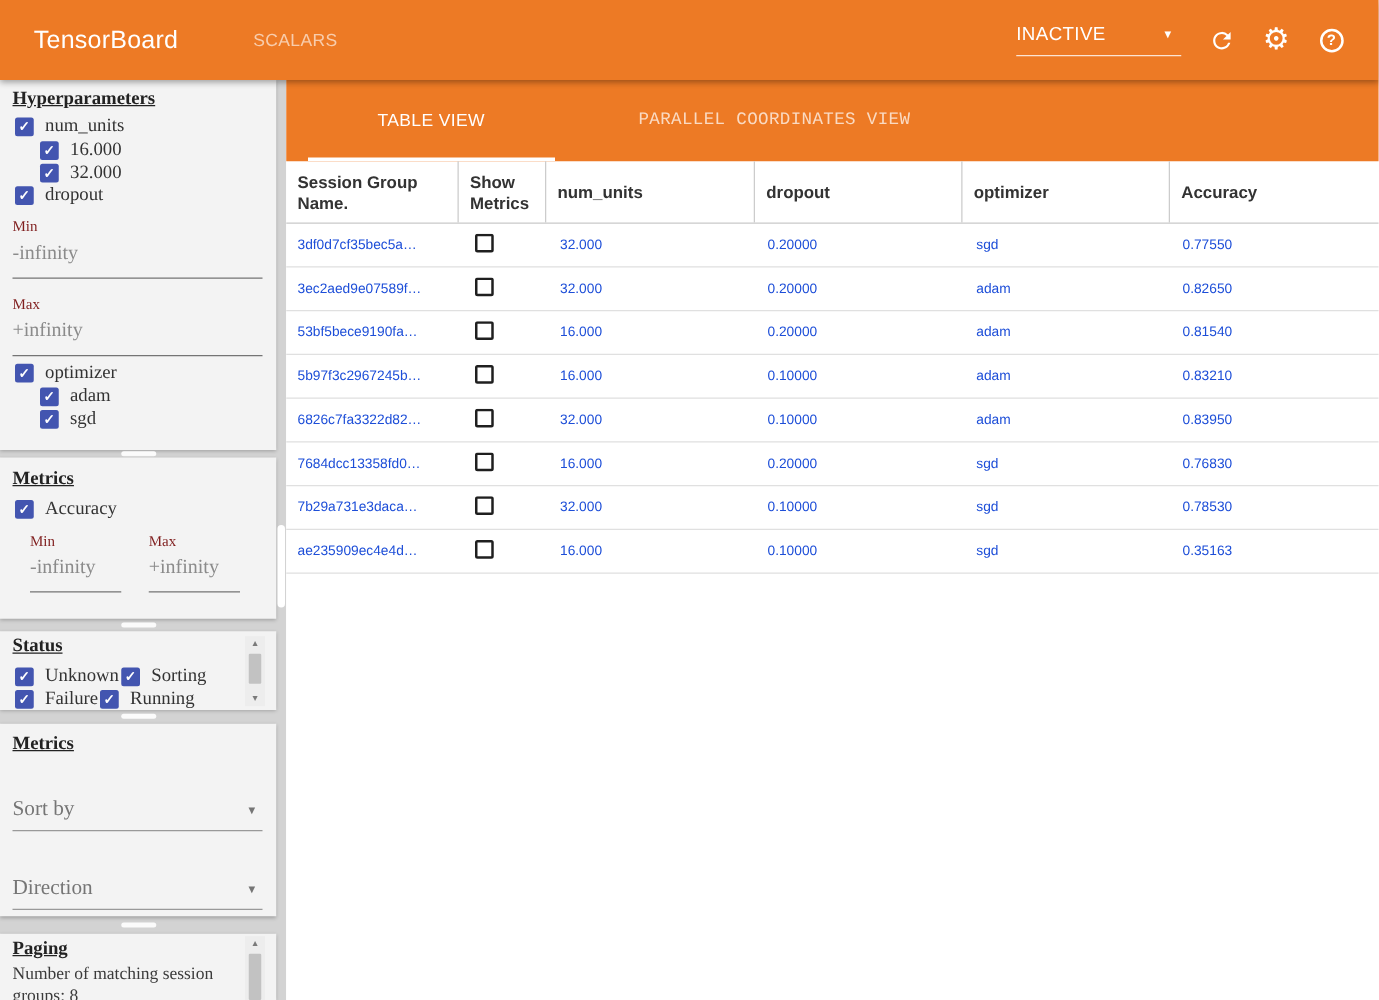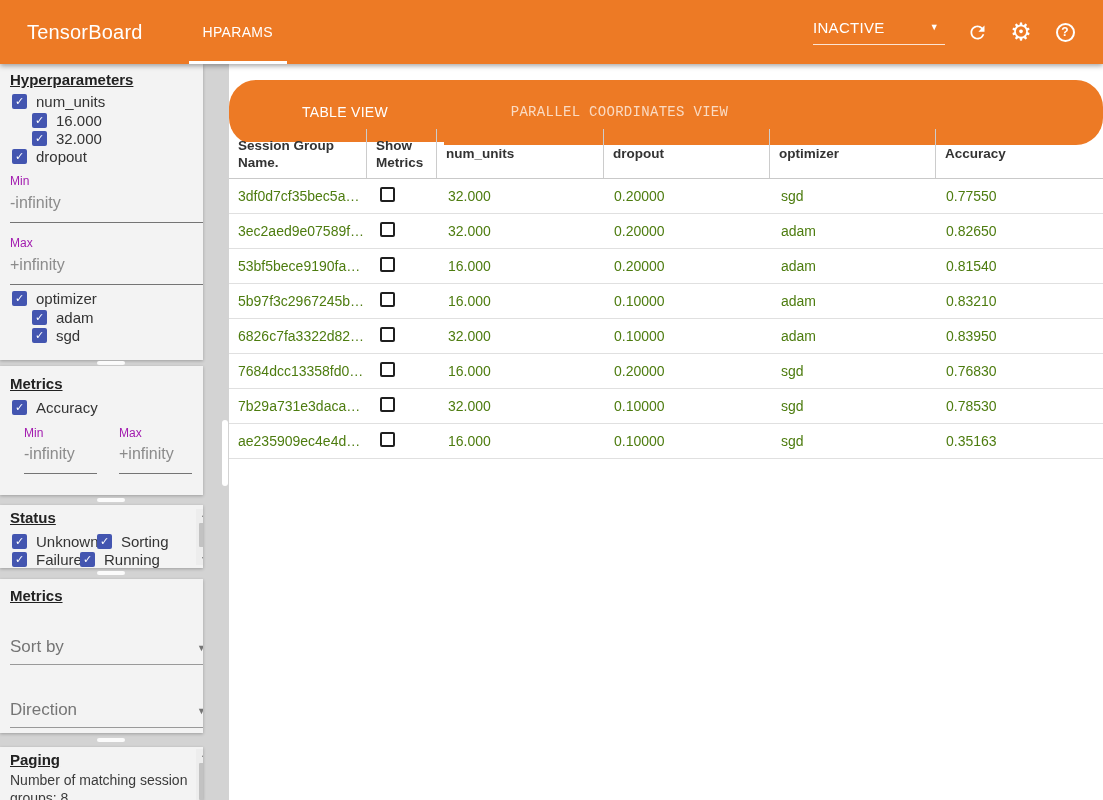--- a/index.html
+++ b/index.html
@@ -45,42 +45,42 @@
     display: flex; align-items: center; justify-content: center;
     font-size: 12px; font-weight: bold; color: #fff;
   }
 
   
   .sidebar {
     position: absolute; left: 0; top: 64px; width: 229px; height: 736px;
     background: #d3d3d3;
   }
   .panel {
-    position: absolute; left: 0; width: 203px; background: #f3f3f3;
-    box-shadow: 0 1px 3px rgba(0,0,0,.25); overflow: hidden;
+    position: absolute; left: 0; width: 221px; background: #f3f3f3;
+    box-shadow: 0 1px 3px rgba(0,0,0,.25); overflow: hidden; font-family: Liberation Serif, serif;
   }
   .panel-hparams  { top: 0;    height: 296px; }
   .panel-metrics  { top: 302px; height: 129px; }
   .panel-status   { top: 441px; height: 63px; }
   .panel-sorting  { top: 515px; height: 154px; }
   .panel-paging   { top: 683px; height: 53px; }
   .heading {
     position: absolute; left: 10px; font-size: 15px; font-weight: bold;
     color: #222; text-decoration: underline;
   }
   .cbrow { position: absolute; display: flex; align-items: center; gap: 9px; }
   .cb {
     width: 15px; height: 15px; border-radius: 2px; flex: 0 0 15px;
     background: var(--checkbox-blue, #4355b0);
     color: #fff; font-size: 11px; font-weight: bold;
     display: flex; align-items: center; justify-content: center;
     cursor: pointer;
   }
   .cblabel { font-size: 15px; color: #333; }
-  .flabel { position: absolute; font-size: 12px; color: #a21caf; }
+  .flabel { position: absolute; font-size: 12px; color: #7f1d1d; }
   .fvalue {
     position: absolute; font-size: 16px; color: #8b8b8b;
     width: 200px; padding-bottom: 10px; border-bottom: 1px solid #747474;
   }
   .fvalue.small { width: 73px; }
   .select {
     position: absolute; left: 10px; width: 200px;
     font-size: 17px; color: #757575; padding-bottom: 7px;
     border-bottom: 1px solid #999; cursor: pointer;
   }
@@ -95,62 +95,62 @@
   }
   .paging-text { position: absolute; left: 10px; top: 24px; width: 182px; font-size: 14px; line-height: 18px; color: #3b3b3b; }
   
   .sb { position: absolute; left: 196px; width: 16px; background: #ededed; }
   .sb-arrow { position: absolute; left: 0; width: 16px; height: 12px; font-size: 7px; color: #7a7a7a; text-align: center; line-height: 12px; cursor: pointer; }
   .sb-thumb { position: absolute; left: 3px; width: 10px; background: #c2c2c2; border-radius: 1px; cursor: pointer; }
 
   
   .main { position: absolute; left: 229px; top: 64px; width: 874px; height: 736px; background: #fff; }
   .view-tabs {
-    position: absolute; left: 0; top: 16px; width: 874px; height: 65px;
-    background: var(--orange, #ed7a25); display: flex; border-radius: 27px;
+    position: absolute; left: 0; top: 0; width: 874px; height: 65px;
+    background: var(--orange, #ed7a25); display: flex;
   }
   .view-tab {
     height: 65px; line-height: 65px; text-align: center;
     font-size: 14px; letter-spacing: .3px; color: rgba(255,255,255,.72);
     text-transform: uppercase; cursor: pointer; white-space: nowrap;
   }
   .view-tab.t1 { margin-left: 17px; width: 198px; }
   .view-tab.t2 { margin-left: 22px; width: 307px; font-family: Liberation Mono, monospace; }
   .view-tab.t3 { margin-left: 24px; width: 296px; }
   .view-tab.active { color: #fff; box-shadow: inset 0 -3px 0 #fff; }
 
   .table { position: absolute; left: 0; top: 65px; width: 874px; }
   .thead { display: flex; height: 50px; border-bottom: 1px solid #c9c9c9; }
   .th {
     display: flex; align-items: center;
     font-size: 13.5px; font-weight: bold; color: #333; line-height: 17px;
     border-right: 1px solid #ccc; padding-left: 9px; padding-right: 6px;
   }
   .trow { display: flex; height: 35px; border-bottom: 1px solid #e0e0e0; align-items: center; }
-  .td { font-size: 14px; color: #4d7c0f; white-space: nowrap; overflow: hidden; }
+  .td { font-size: 11px; color: #1d4ed8; white-space: nowrap; overflow: hidden; }
   .c1 { width: 138px; } .c2 { width: 70px; } .c3 { width: 167px; }
   .c4 { width: 166px; } .c5 { width: 166px; } .c6 { width: 167px; border-right: none; }
   .td.c1 { padding-left: 9px; }
   .td.c2 { padding-left: 13px; }
   .td.c3 { padding-left: 11px; }
   .td.c4 { padding-left: 10px; }
   .td.c5 { padding-left: 11px; }
   .td.c6 { padding-left: 10px; }
   .cbu {
     width: 15px; height: 15px; border: 2px solid #1f1f1f; border-radius: 2px;
     background: #fff; cursor: pointer; display: inline-block;
   }
 </style>
 </head>
 <body>
 
 <header class="topbar">
   <div class="logo">TensorBoard</div>
   <nav class="top-tabs">
-    <div class="top-tab active">HPARAMS</div>
+    <div class="top-tab">SCALARS</div>
   </nav>
   <div class="topbar-right">
     <div class="status-select">
       <span>INACTIVE</span>
       <span class="dd-arrow">▼</span>
     </div>
     <span class="hicon">
       <svg width="21" height="21" viewBox="0 0 24 24">
         <path fill="#ffffff" d="M17.65 6.35A7.95 7.95 0 0 0 12 4c-4.42 0-7.99 3.58-8 8s3.57 8 8 8c3.73 0 6.84-2.55 7.73-6h-2.08A5.99 5.99 0 0 1 12 18c-3.31 0-6-2.69-6-6s2.69-6 6-6c1.66 0 3.14.69 4.22 1.78L13 11h7V4l-2.35 2.35z"></path>
       </svg>

